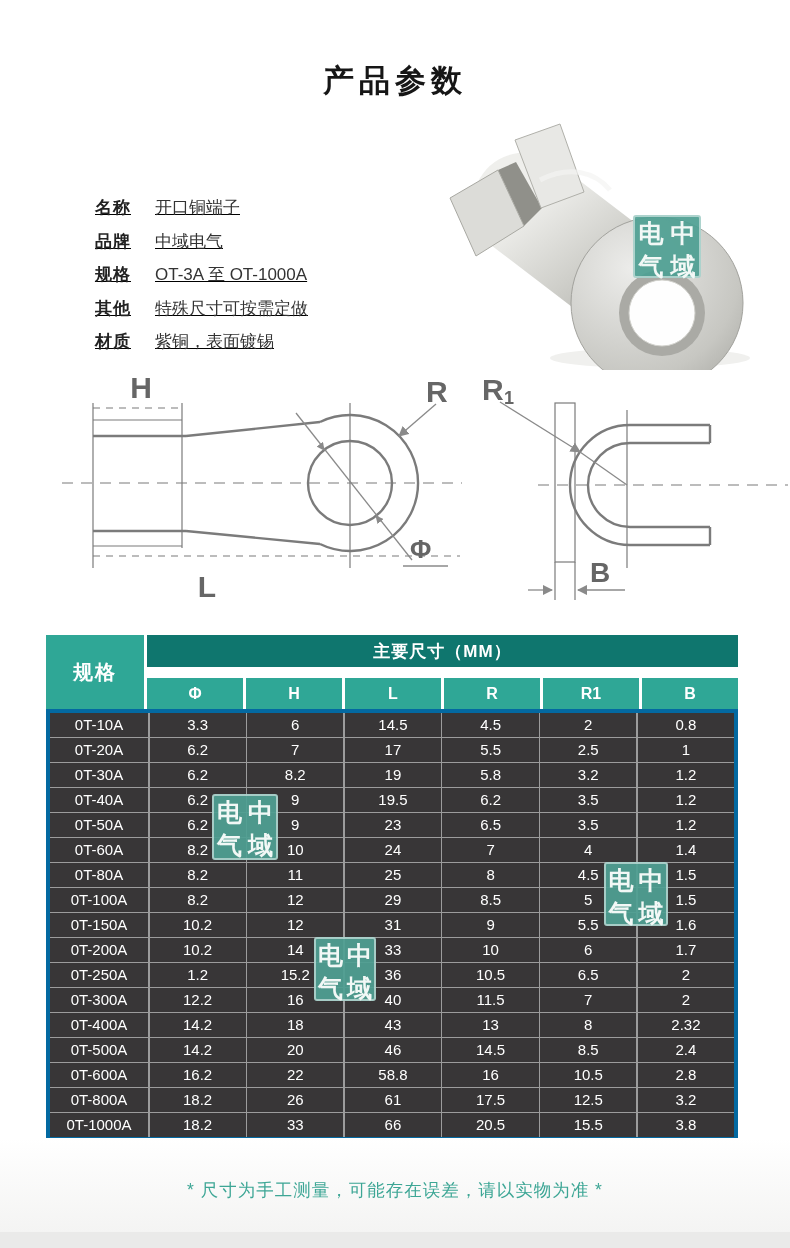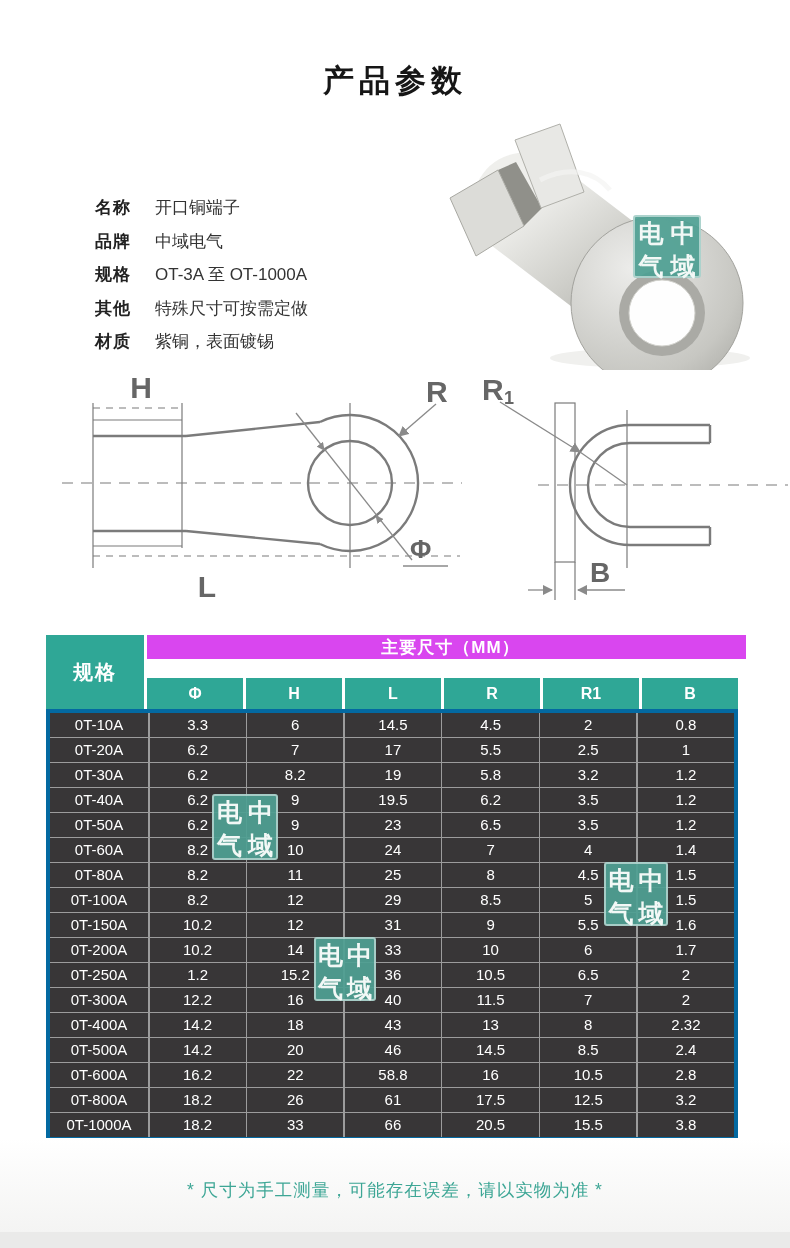--- a/index.html
+++ b/index.html
@@ -7,39 +7,39 @@
     position:relative;width:790px;height:1248px;overflow:hidden;background:#fff;
     font-family:"Liberation Sans","DejaVu Sans",sans-serif;
   }
   
   .title{
     position:absolute;left:0;right:0;top:56px;margin:4px;text-align:center;
     font-size:31px;font-weight:bold;color:#161616;letter-spacing:5px;
   }
   
   .info-list{position:absolute;left:95px;top:191px;}
-  .info-row{display:flex;align-items:center;height:33.5px;}
+  .info-row{display:flex;align-items:center;height:33.5px;text-decoration:underline;}
   .info-label{font-size:17px;font-weight:bold;color:#222;width:60px;letter-spacing:1px;}
   .info-value{font-size:17px;color:#333;}
   
   .photo{position:absolute;left:420px;top:110px;}
   .drawings{position:absolute;left:0;top:370px;}
   .dim-label{fill:#666;font-weight:600;}
   
   .spec-table{position:absolute;left:46px;top:635px;width:692px;}
   .thead{position:relative;height:74px;background:#fff;}
   .th-spec{
     position:absolute;left:0;top:0;width:98px;height:74px;background:#2FA796;
     display:flex;align-items:center;justify-content:center;color:#fff;
     font-size:20px;font-weight:bold;letter-spacing:2px;
   }
   .th-band{
-    position:absolute;left:101px;top:0;width:591px;height:24px;background:#d946ef;
+    position:absolute;left:101px;top:0;width:591px;height:32px;background:#0f766e;
     display:flex;align-items:center;justify-content:center;color:#fff;
-    font-size:17px;font-weight:bold;letter-spacing:1px;padding-left:8px;
+    font-size:17px;font-weight:bold;letter-spacing:1px;
   }
   .th-cols{
     position:absolute;left:101px;top:43px;width:591px;height:31px;
     display:grid;grid-template-columns:repeat(6,1fr);gap:3px;
   }
   .th-col{
     background:#2FA796;color:#fff;display:flex;align-items:center;justify-content:center;
     font-size:16px;font-weight:bold;
   }
   .tbody{

